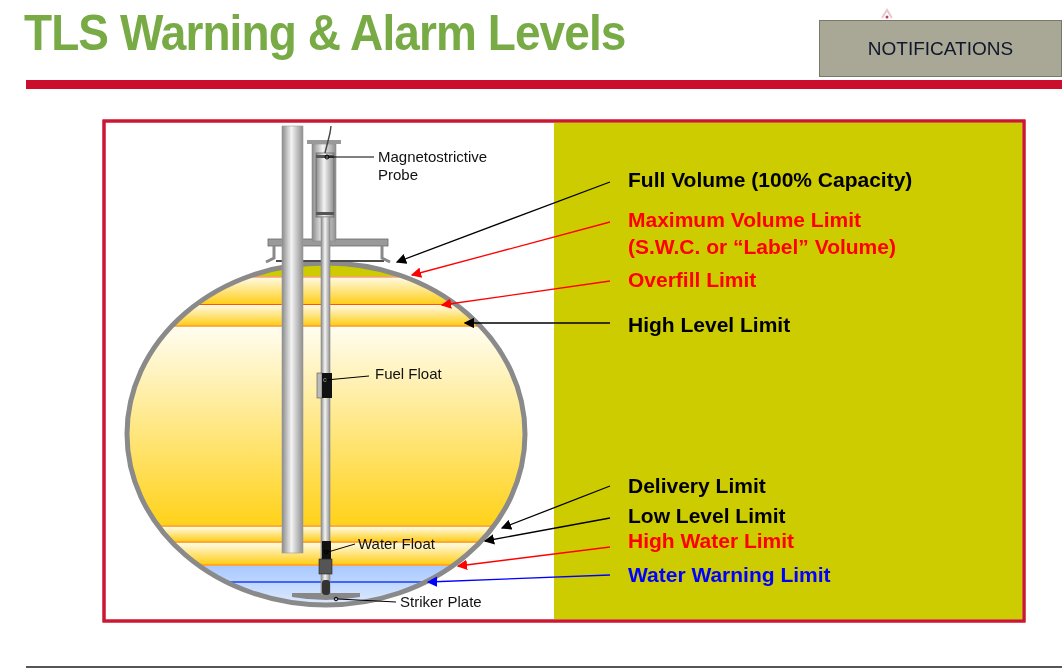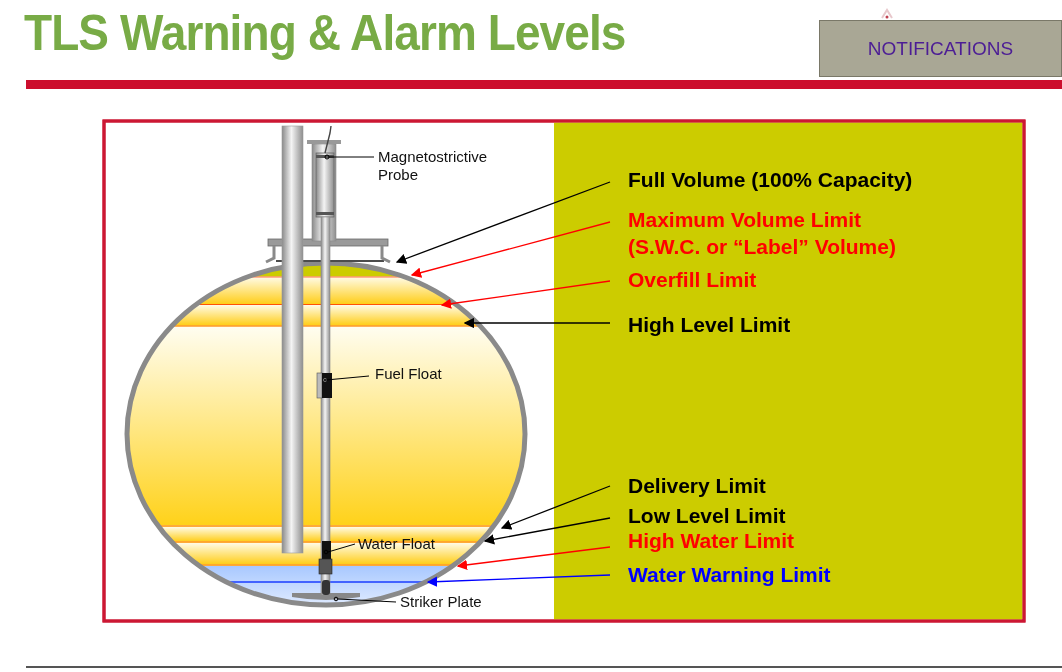--- a/index.html
+++ b/index.html
@@ -7,21 +7,21 @@
   .title {
     position:absolute; left:24px; top:4px;
     font-family:"Liberation Sans", sans-serif; font-weight:bold;
     font-size:50px; color:#78ab46; letter-spacing:-1px;
     transform:scaleX(0.92); transform-origin:left top;
     white-space:nowrap;
   }
   .notif-btn {
     position:absolute; left:819px; top:20px; width:243px; height:57px;
     background:#a9a795; border:1px solid #7a7868; box-sizing:border-box;
-    color:#4c1d95; font-family:"Liberation Sans", sans-serif; font-size:19px;
+    color:#0f172a; font-family:"Liberation Sans", sans-serif; font-size:19px;
     display:flex; align-items:center; justify-content:center; cursor:pointer;
   }
   .logo-fragment { position:absolute; left:880px; top:8px; width:14px; height:12px; }
   .red-rule { position:absolute; left:26px; top:80px; width:1036px; height:9px; background:#cc0e2d; }
   .bottom-rule { position:absolute; left:26px; top:666px; width:1036px; height:2px; background:#555555; }
   .diagram { position:absolute; left:102px; top:119px; }
   .svg-text { font-family:"Liberation Sans", sans-serif; }
 </style>
 </head>
 <body>

